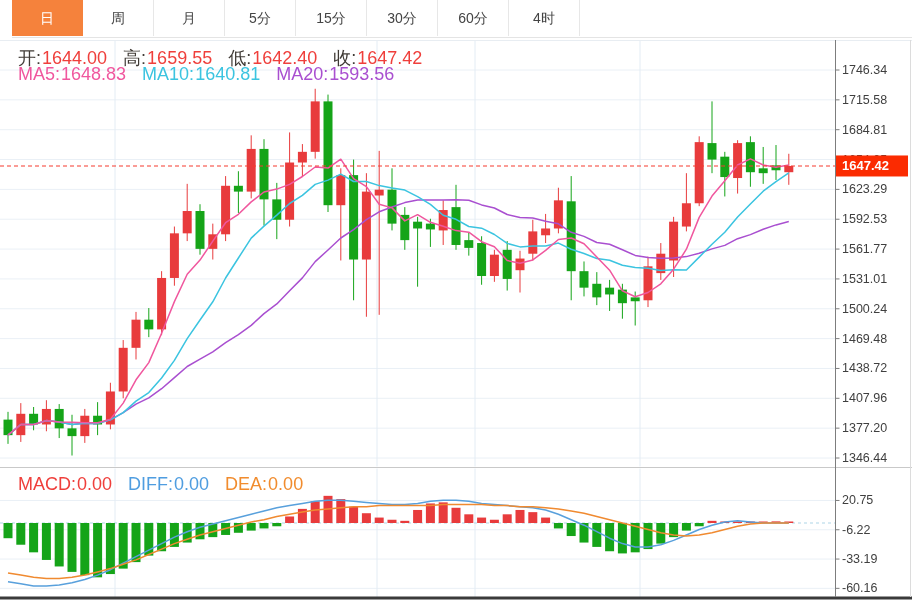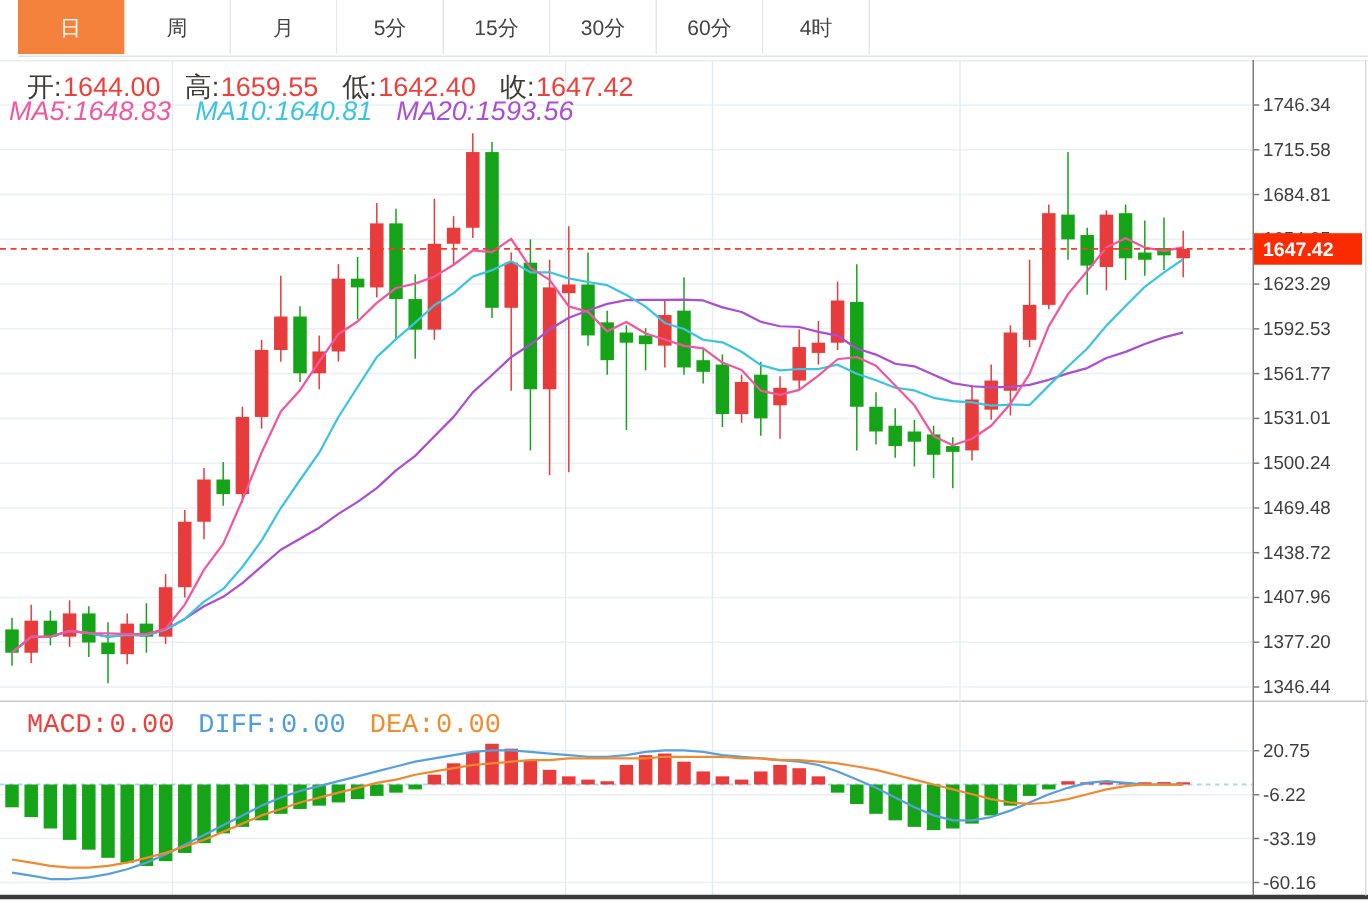--- a/index.html
+++ b/index.html
@@ -9,22 +9,22 @@
   
   #tabbar{position:absolute;left:12px;top:0;width:912px;height:37px;background:#fff;
           border-bottom:1px solid #e4e4e4;z-index:5;}
   .tab{display:inline-block;width:70px;height:36px;line-height:36px;text-align:center;
        font-size:14px;color:#444;border-right:1px solid #e7e7e7;cursor:pointer;
        vertical-align:top;background:#fff;}
   .tab.active{background:#f5823c;color:#fff;border-right-color:#f5823c;}
   
   .row{position:absolute;z-index:4;font-size:18px;white-space:nowrap;}
   #row-ohlc{left:18px;top:46px;}
-  #row-ma{left:6px;top:64px;font-style:italic;}
-  #row-macd{left:18px;top:474px;font-family:Liberation Mono, monospace;}
+  #row-ma{left:18px;top:64px;}
+  #row-macd{left:18px;top:474px;}
   .seg{margin-right:16px;}
   .seg .lb{color:#3f3a35;}
   .seg .vl{margin-left:1px;}
 </style>
 </head>
 <body>
 
 <div id="app">
   <svg id="chart-svg" width="912" height="601">
       <rect x="0" y="37" width="912" height="564" fill="#ffffff"></rect>

